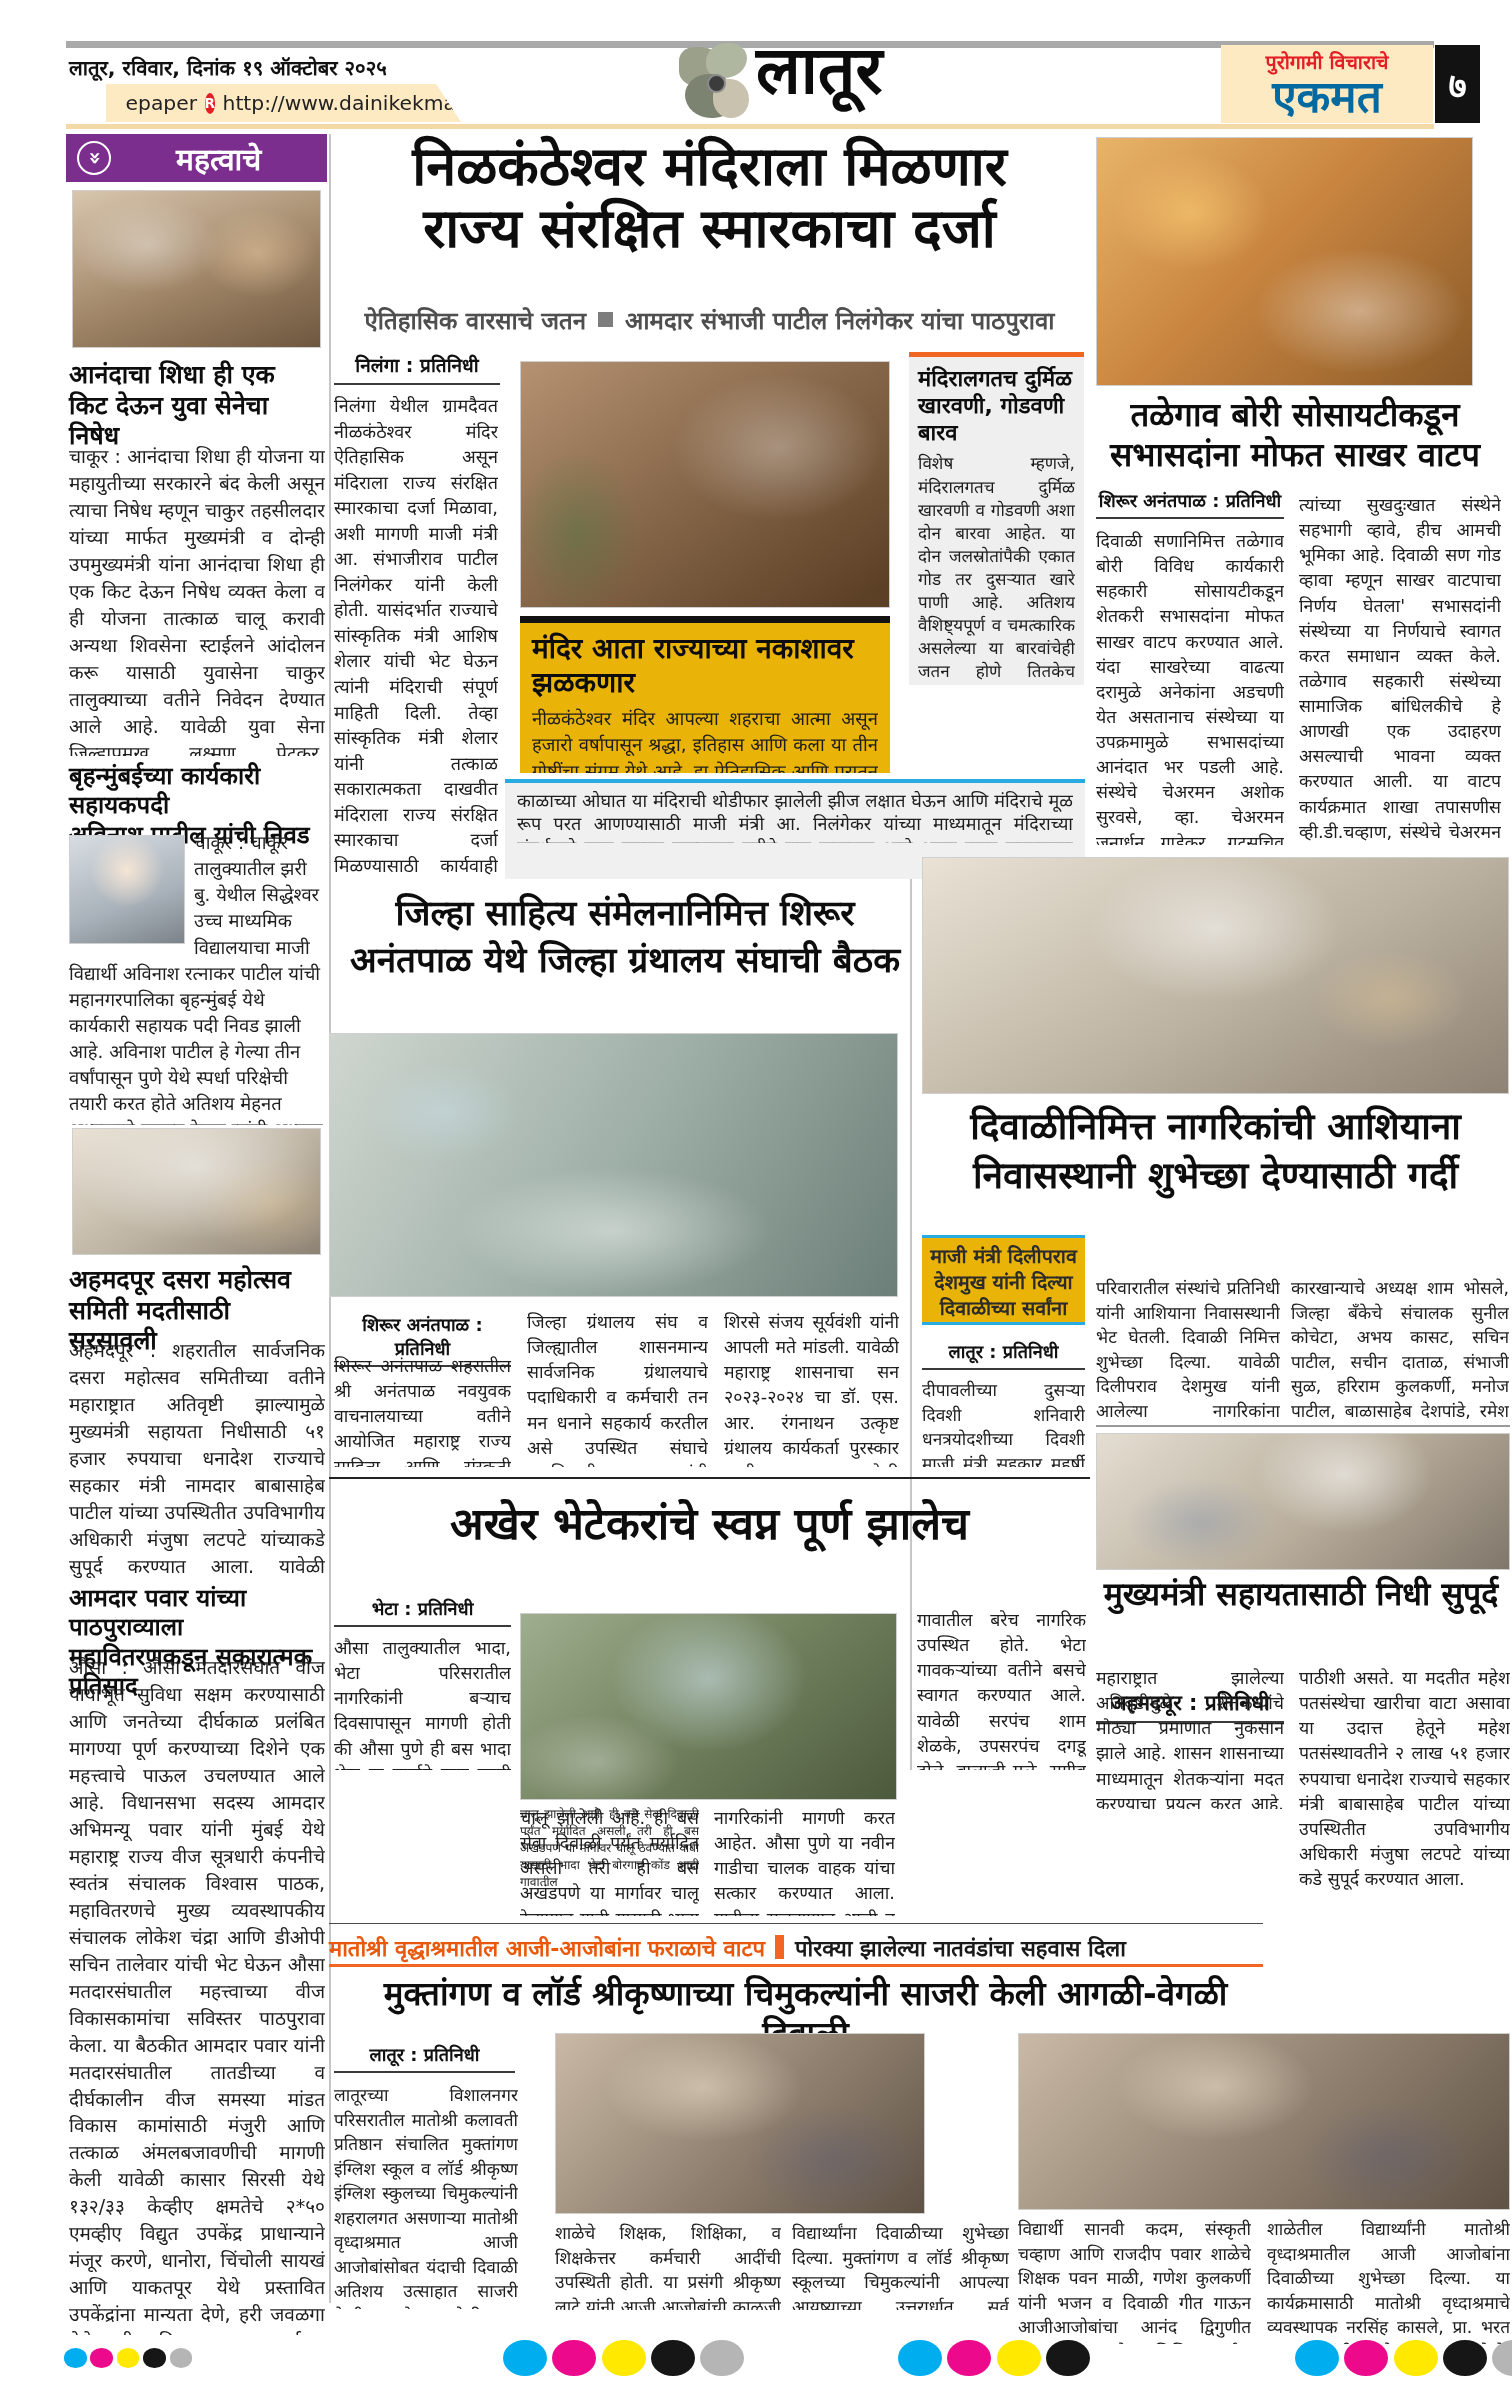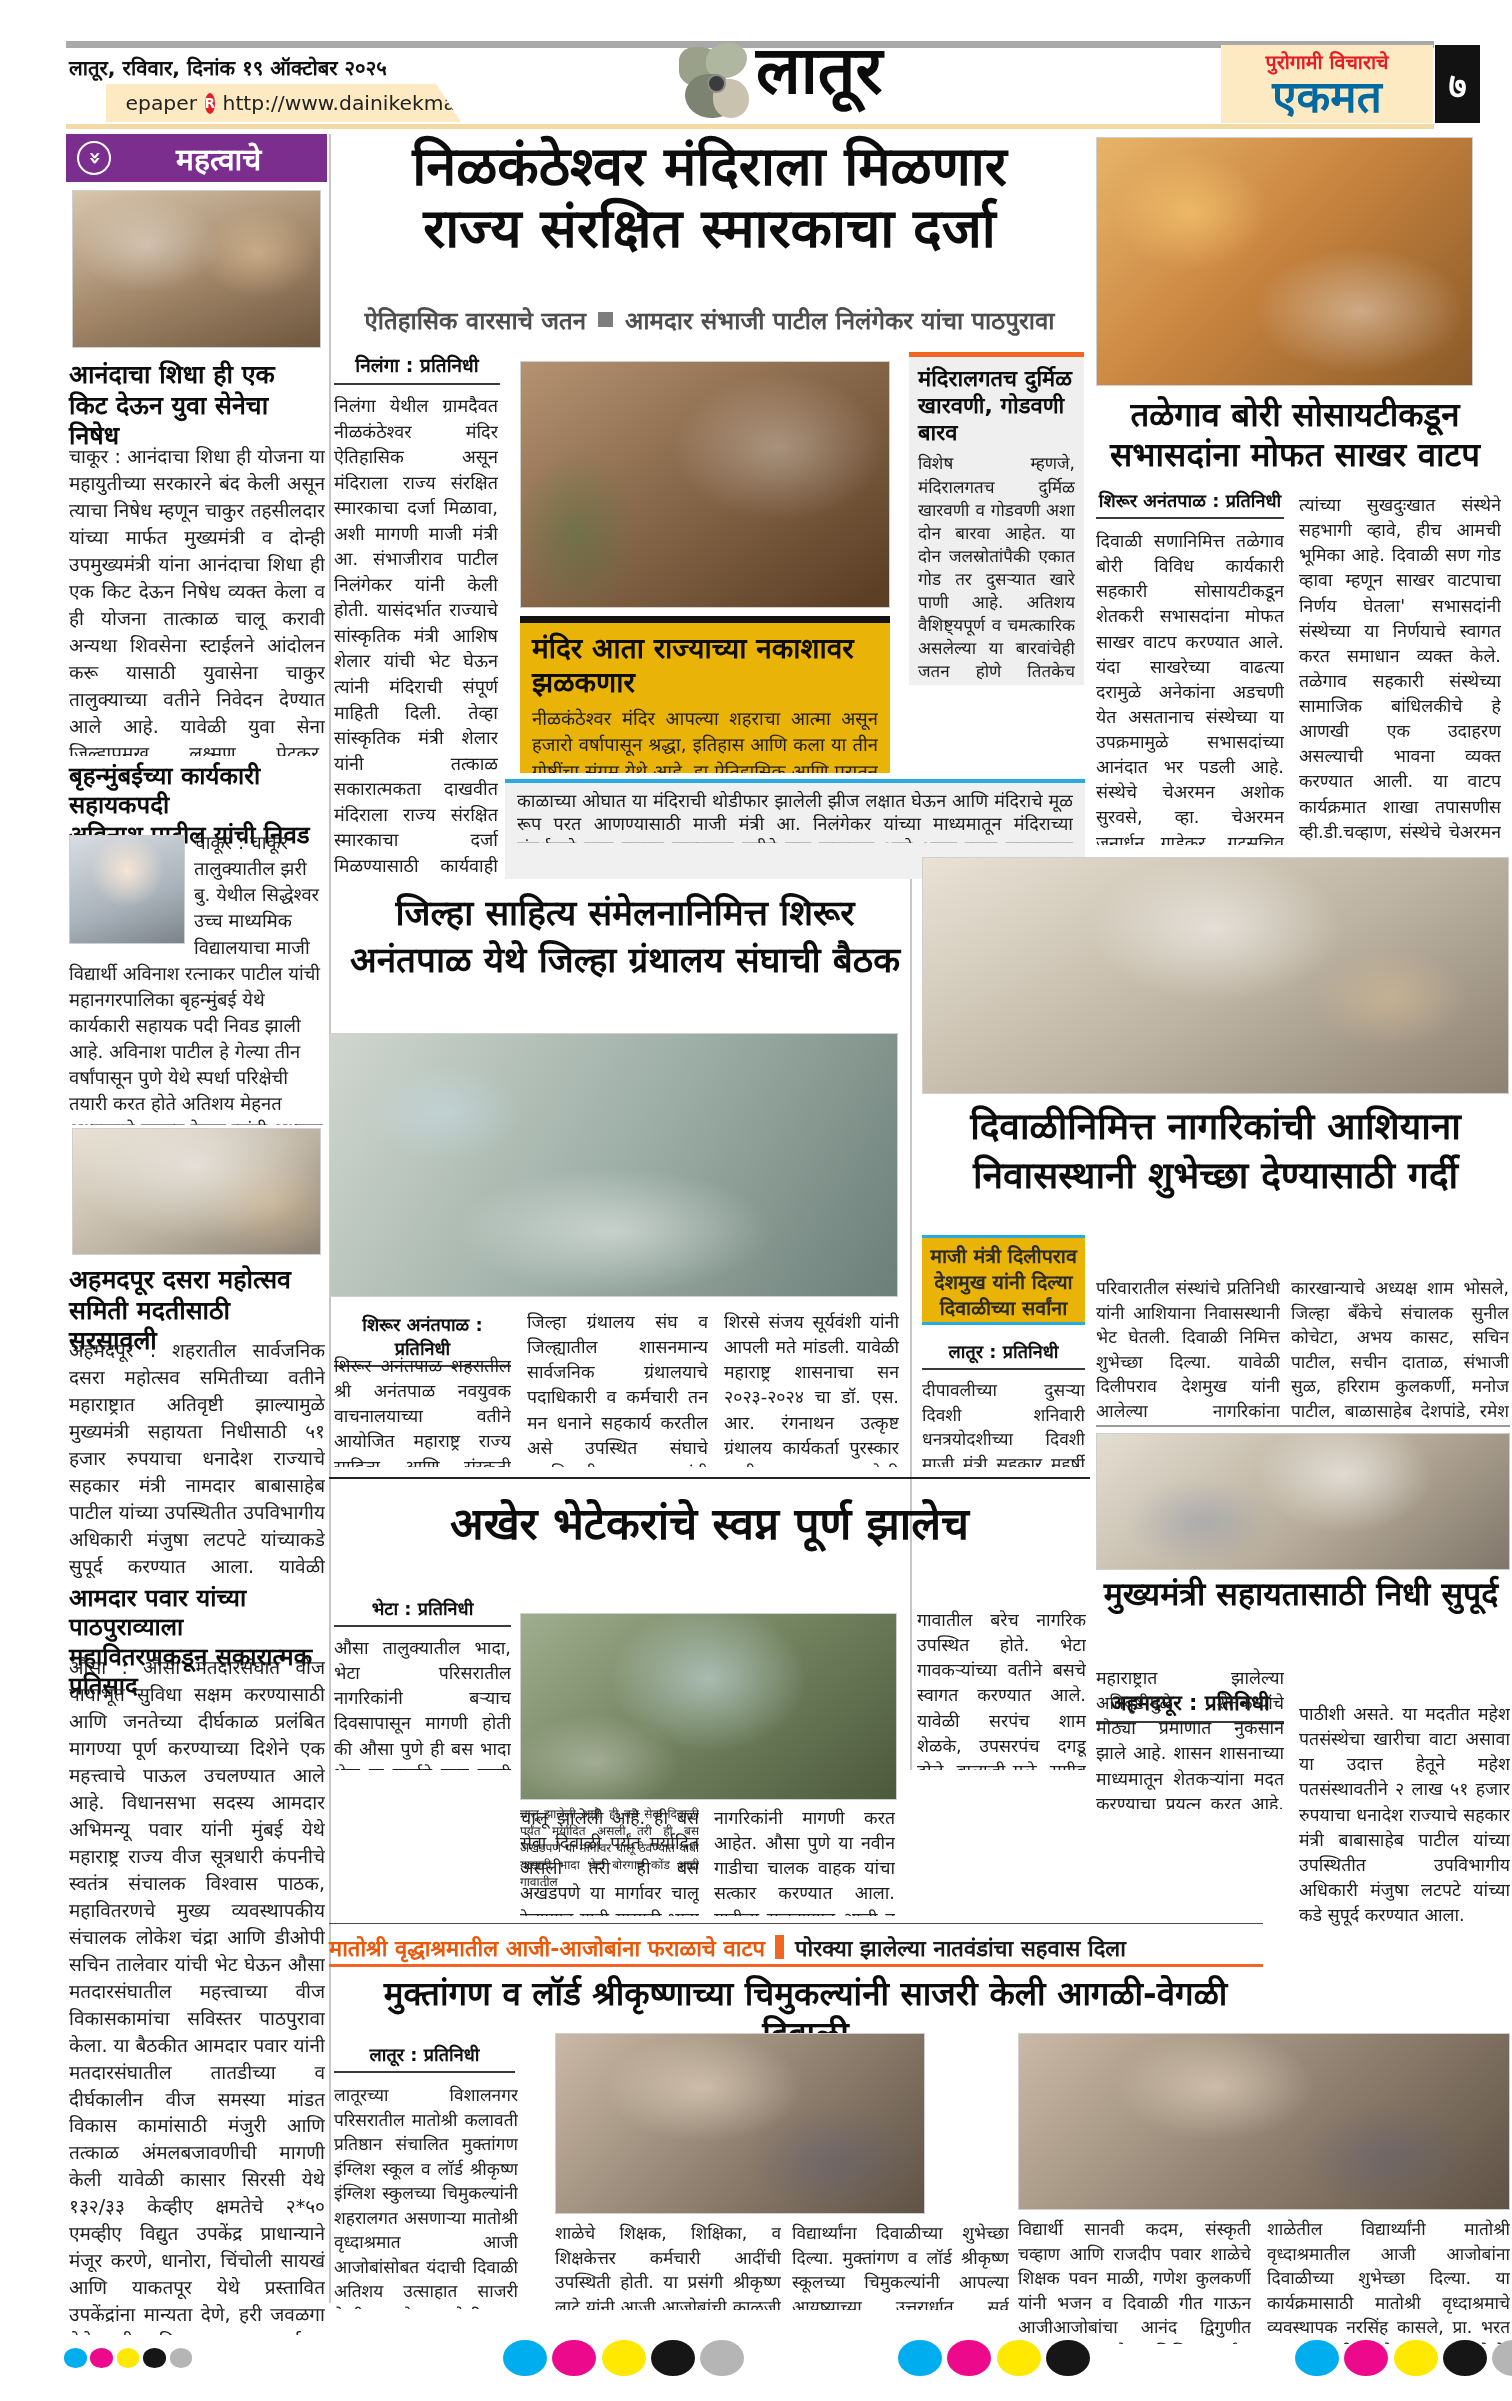--- a/index.html
+++ b/index.html
@@ -147,21 +147,21 @@
   <div class="abs by" style="left:922px;top:1339px;width:163px;font-size:18px;">लातूर : प्रतिनिधी</div>
   <div class="abs bd" style="left:922px;top:1378px;width:163px;height:89px;font-size:17.3px;">दीपावलीच्या दुसऱ्या दिवशी शनिवारी धनत्रयोदशीच्या दिवशी माजी मंत्री सहकार महर्षी दिलीपराव देशमुख यांची जिल्हाभरातील विविध ठिकाणांहून आलेल्या नागरिक काँग्रेस पदाधिकारी सहकारातील नामवंत संस्थांचे पदाधिकारी मांजरा साखर</div>
   <div class="abs bd" style="left:1096px;top:1276px;width:184px;height:143px;font-size:17.3px;">परिवारातील संस्थांचे प्रतिनिधी यांनी आशियाना निवासस्थानी भेट घेतली. दिवाळी निमित्त शुभेच्छा दिल्या. यावेळी दिलीपराव देशमुख यांनी आलेल्या नागरिकांना धनत्रयोदशीच्या शुभेच्छा दिल्या. दिवाळी सर्वांना निरोगी, आनंदात जावो अशा शुभेच्छा दिल्या नागरिकांकडून करण्यात आलेल्या सत्काराचा आदरपूर्वक स्वीकार केला. यावेळी आशियाना निवासस्थान हाऊसफुल दिसत होते. यावेळी जागृती शुगरचे संचालक दिलीप माने, रेणा साखर कारखान्याचे अध्यक्ष अनंतराव देशमुख, मारुती महाराज साखर</div>
   <div class="abs bd" style="left:1291px;top:1276px;width:218px;height:143px;font-size:17.3px;">कारखान्याचे अध्यक्ष शाम भोसले, जिल्हा बँकेचे संचालक सुनील कोचेटा, अभय कासट, सचिन पाटील, सचीन दाताळ, संभाजी सुळ, हरिराम कुलकर्णी, मनोज पाटील, बाळासाहेब देशपांडे, रमेश पाटील, सुरेश पाटील, भिसे, विरसेन भोसले, संजय नीलेगावकर, रेणाचे संचालक कवी इंगळे, हाके, पाटील, व्यंकटराव पाटील, सतीश चव्हाण, विविध संस्थांचे पदाधिकारी कार्यकारी संचालक शासकीय अधिकारी डॉक्टर इंजिनिअर प्राध्यापक, शिक्षक, सामान्य नागरिक मोठ्या संख्येने उपस्थित होते.</div>
 
   <div class="abs" style="left:1096px;top:1425px;width:414px;height:1.5px;background:#9a9a9a;"></div>
   <div class="photo ph-indoor" style="left:1096px;top:1433px;width:414px;height:137px;"></div>
   <div class="abs hl hl-c" style="left:1090px;top:1575px;width:422px;font-size:32px;font-weight:900;">मुख्यमंत्री सहायतासाठी निधी सुपूर्द</div>
   <div class="abs by" style="left:1096px;top:1688px;width:188px;font-size:21px;">अहमदपूर : प्रतिनिधी</div>
   <div class="abs bd" style="left:1096px;top:1666px;width:188px;height:143px;font-size:17.7px;">महाराष्ट्रात झालेल्या अतिवृष्टीमुळे शेतकऱ्यांचे मोठ्या प्रमाणात नुकसान झाले आहे. शासन शासनाच्या माध्यमातून शेतकऱ्यांना मदत करण्याचा प्रयत्न करत आहे. महेश पतसंस्था कायम शेतकरी यांच्या</div>
-  <div class="abs bd" style="left:1299px;top:1666px;width:211px;height:256px;font-size:17.7px;margin-top:36px;">पाठीशी असते. या मदतीत महेश पतसंस्थेचा खारीचा वाटा असावा या उदात्त हेतूने महेश पतसंस्थावतीने २ लाख ५१ हजार रुपयाचा धनादेश राज्याचे सहकार मंत्री बाबासाहेब पाटील यांच्या उपस्थितीत उपविभागीय अधिकारी मंजुषा लटपटे यांच्या कडे सुपूर्द करण्यात आला.</div>
+  <div class="abs bd" style="left:1299px;top:1666px;width:211px;height:256px;font-size:17.7px;">पाठीशी असते. या मदतीत महेश पतसंस्थेचा खारीचा वाटा असावा या उदात्त हेतूने महेश पतसंस्थावतीने २ लाख ५१ हजार रुपयाचा धनादेश राज्याचे सहकार मंत्री बाबासाहेब पाटील यांच्या उपस्थितीत उपविभागीय अधिकारी मंजुषा लटपटे यांच्या कडे सुपूर्द करण्यात आला.</div>
 
   <div class="abs" style="left:329px;top:1477px;width:761px;height:2.3px;background:#222;"></div>
   <div class="abs hl hl-c" style="left:335px;top:1497px;width:749px;font-size:44px;font-weight:900;">अखेर भेटेकरांचे स्वप्न पूर्ण झालेच</div>
   <div class="abs by" style="left:334px;top:1596px;width:177px;font-size:18px;">भेटा : प्रतिनिधी</div>
   <div class="abs bd" style="left:334px;top:1636px;width:177px;height:134px;font-size:17.7px;">औसा तालुक्यातील भादा, भेटा परिसरातील नागरिकांनी बऱ्याच दिवसापासून मागणी होती की औसा पुणे ही बस भादा भेटा या मार्गाने चालू व्हावी यासाठी भेटाकरांनी सतत पाठपुरावा केला आणि औसा पुणे ही बससेवा भादा, भेटा मार्गाने सुरू करण्यात आली. ही बस औसा येथून सकाळी सात पुण्यासाठी रवाना होत आहे. औसा आगाराची औसा भादा भेटा मुरुड या मार्गे पुढे पुण्यासाठी</div>
   <div class="photo ph-bus" style="left:520px;top:1613px;width:377px;height:187px;"></div>
   <div class="abs bd" style="left:520px;top:1806px;width:181px;height:0px;font-size:17.7px;height:0px;">चालू झालेली आहे. ही बस सेवा दिवाळी पर्यंत मर्यादित असली तरी ही बस अखंडपणे या मार्गावर चालू ठेवण्यात यावी यासाठी भादा भेटा बोरगाव कोंड आदी गावातील</div>
 
   <div class="abs bd" style="left:917px;top:1608px;width:169px;height:162px;font-size:17.7px;">गावातील बरेच नागरिक उपस्थित होते. भेटा गावकऱ्यांच्या वतीने बसचे स्वागत करण्यात आले. यावेळी सरपंच शाम शेळके, उपसरपंच दगडू ढोले, बालाजी मुळे, सुग्रीव भोकरे, मोहन मुळे, नामदेव माने, श्रीहरी भोकरे, काका जेटनवरे, विजयकुमार हजारे, दिंगबर भोसले, सतिष थोरात आदी गावातील नागरिक उपस्थित होते. औसा आगाराचे चालक जावेद शेख व वाहक लक्ष्मण बनसोडे या दोघांचा भेटा गावकऱ्यांच्या वतीने शाल, श्रीफळ देऊन सत्कार करण्यात आला.</div>
 

